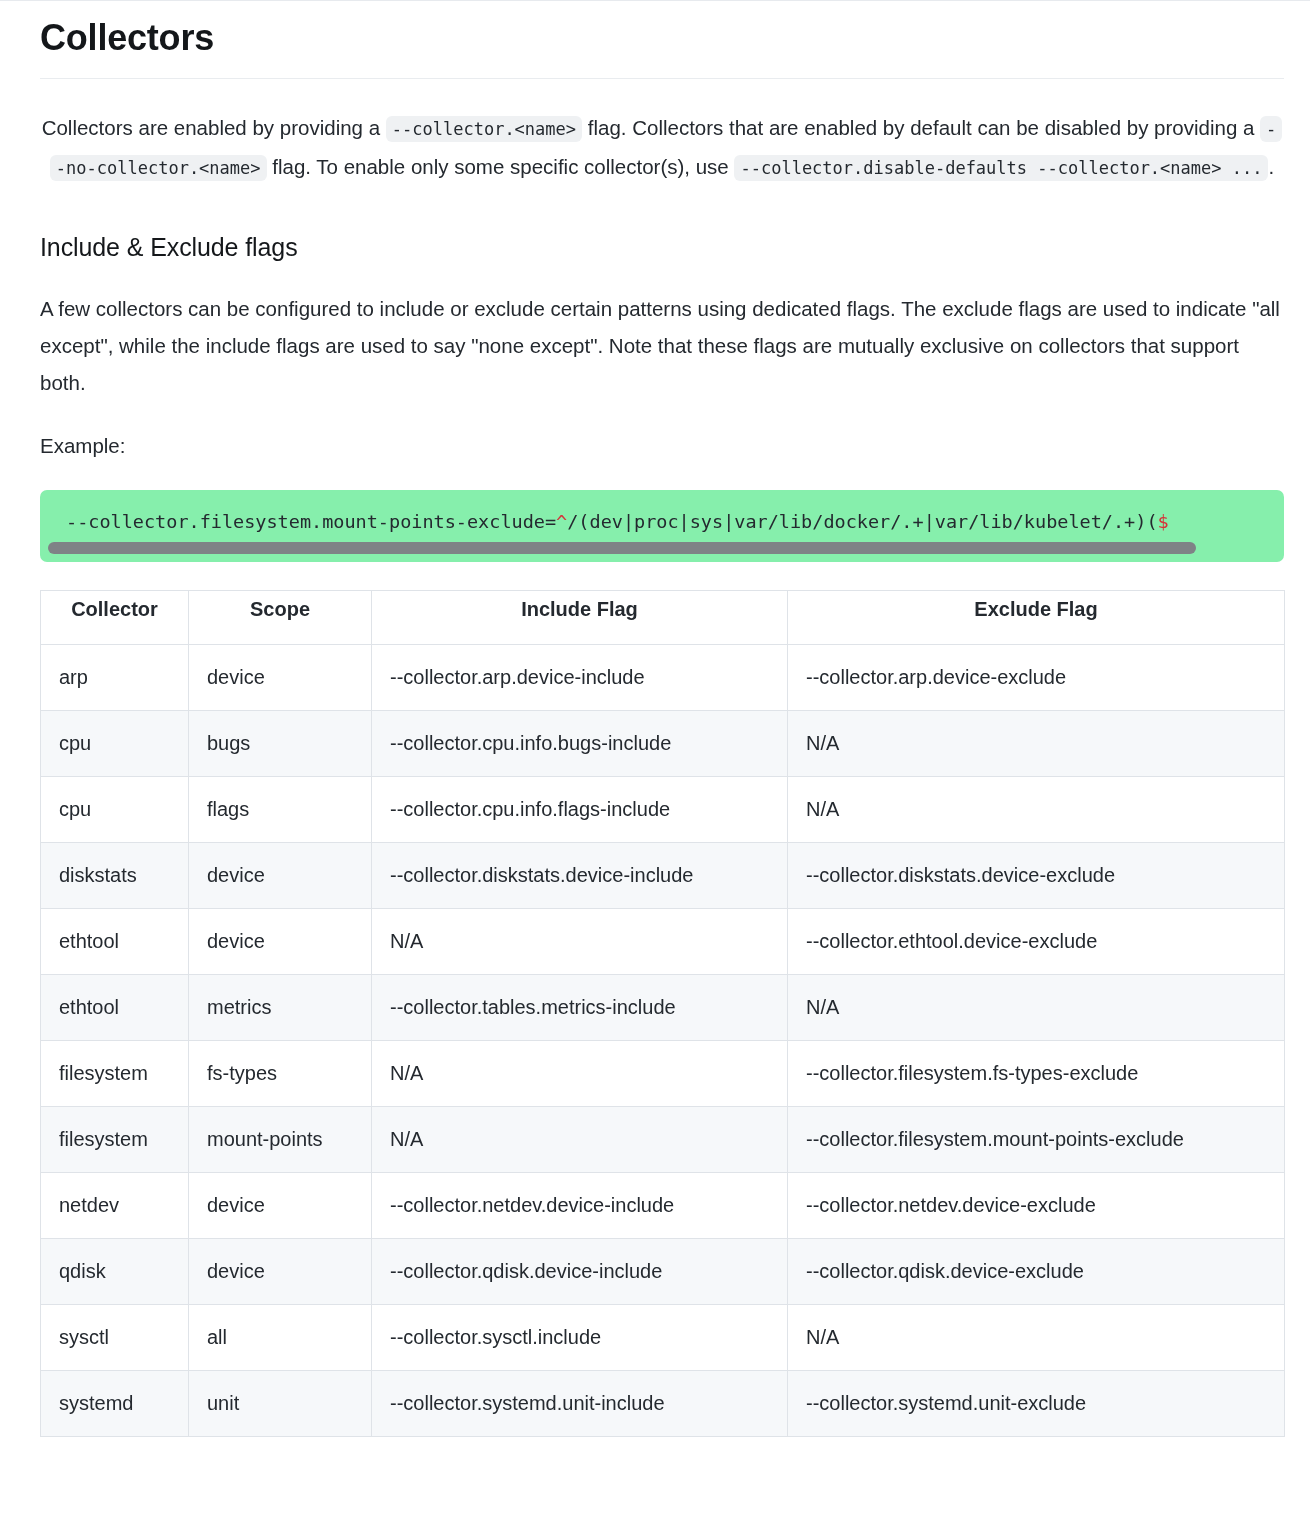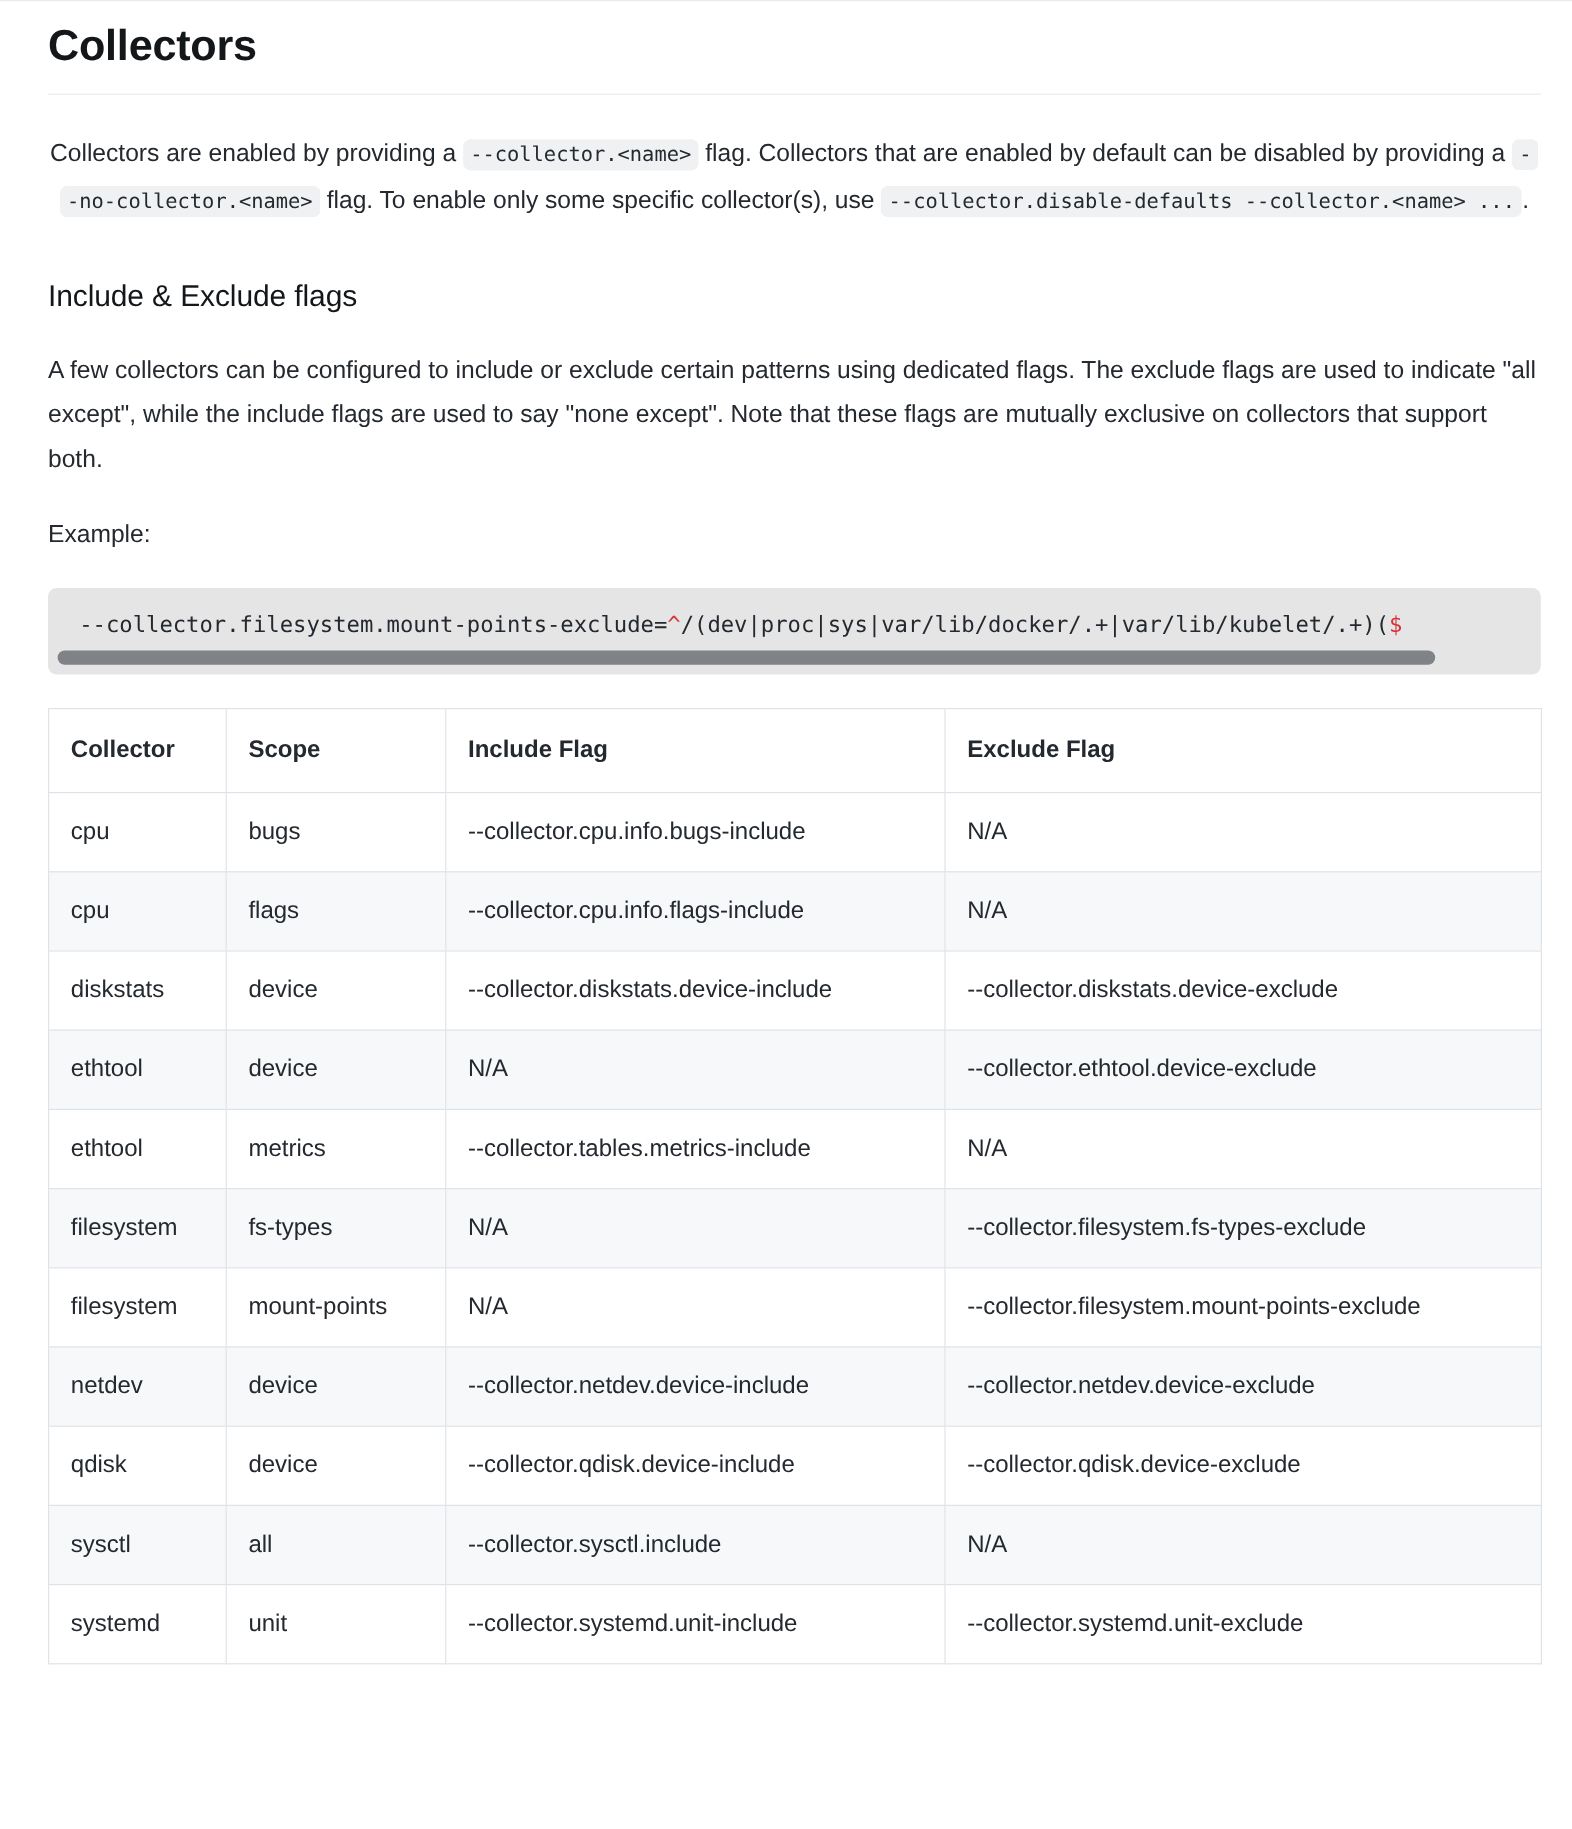--- a/index.html
+++ b/index.html
@@ -62,21 +62,21 @@
     padding: 3px 6px;
     color: #24292f;
     white-space: normal;
     box-decoration-break: clone;
     -webkit-box-decoration-break: clone;
   }
 
   
   .codeblock {
     margin: 26px 0 0 0;
-    background: #e5e5e5;
+    background: #86efac;
     border-radius: 7px;
     padding: 18px 0 0 0;
     position: relative;
     overflow: hidden;
   }
   .codeblock pre {
     margin: 0;
     padding: 0 0 6px 26px;
     font-family: "DejaVu Sans Mono", "Liberation Mono", monospace;
     font-size: 18.5px;
@@ -111,22 +111,22 @@
   table.flags-table td {
     border: 1px solid #dfe3e8;
     padding: 16px 18px;
     line-height: 33px;
     vertical-align: middle;
     color: #24292f;
     word-wrap: break-word;
   }
   table.flags-table th {
     font-weight: bold;
-    text-align: left;
-    padding-top: 18px;
+    text-align: center;
+    padding-top: 2px;
     padding-bottom: 18px;
     background: #ffffff;
   }
   table.flags-table td { text-align: left; }
   table.flags-table tbody tr:nth-child(even) { background: #f6f8fa; }
   col.c-collector { width: 148px; }
   col.c-scope     { width: 183px; }
   col.c-include   { width: 416px; }
   col.c-exclude   { width: 497px; }
 </style>
@@ -165,20 +165,26 @@
     <thead>
       <tr>
         <th>Collector</th>
         <th>Scope</th>
         <th>Include Flag</th>
         <th>Exclude Flag</th>
       </tr>
     </thead>
     <tbody>
         <tr>
+          <td>arp</td>
+          <td>device</td>
+          <td>--collector.arp.device-include</td>
+          <td>--collector.arp.device-exclude</td>
+        </tr>
+        <tr>
           <td>cpu</td>
           <td>bugs</td>
           <td>--collector.cpu.info.bugs-include</td>
           <td>N/A</td>
         </tr>
         <tr>
           <td>cpu</td>
           <td>flags</td>
           <td>--collector.cpu.info.flags-include</td>
           <td>N/A</td>

